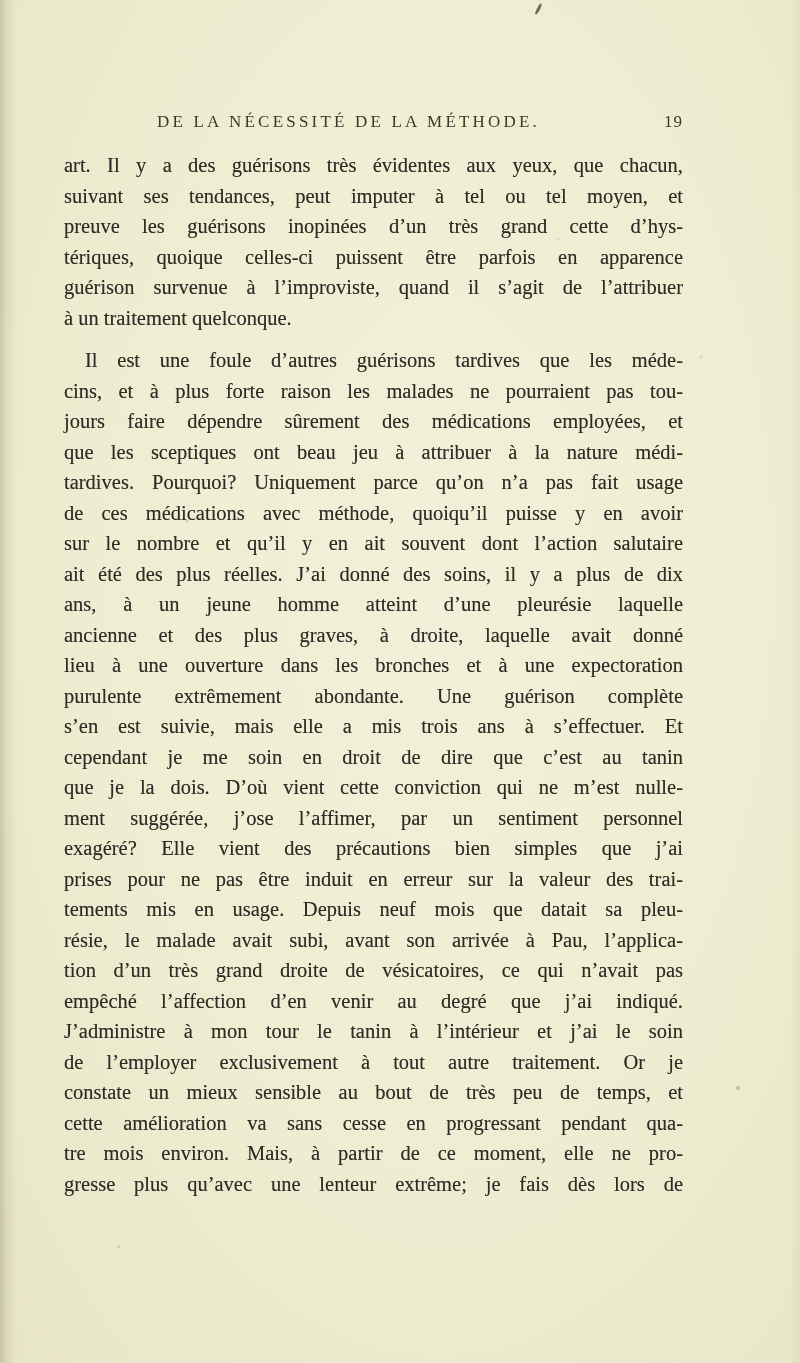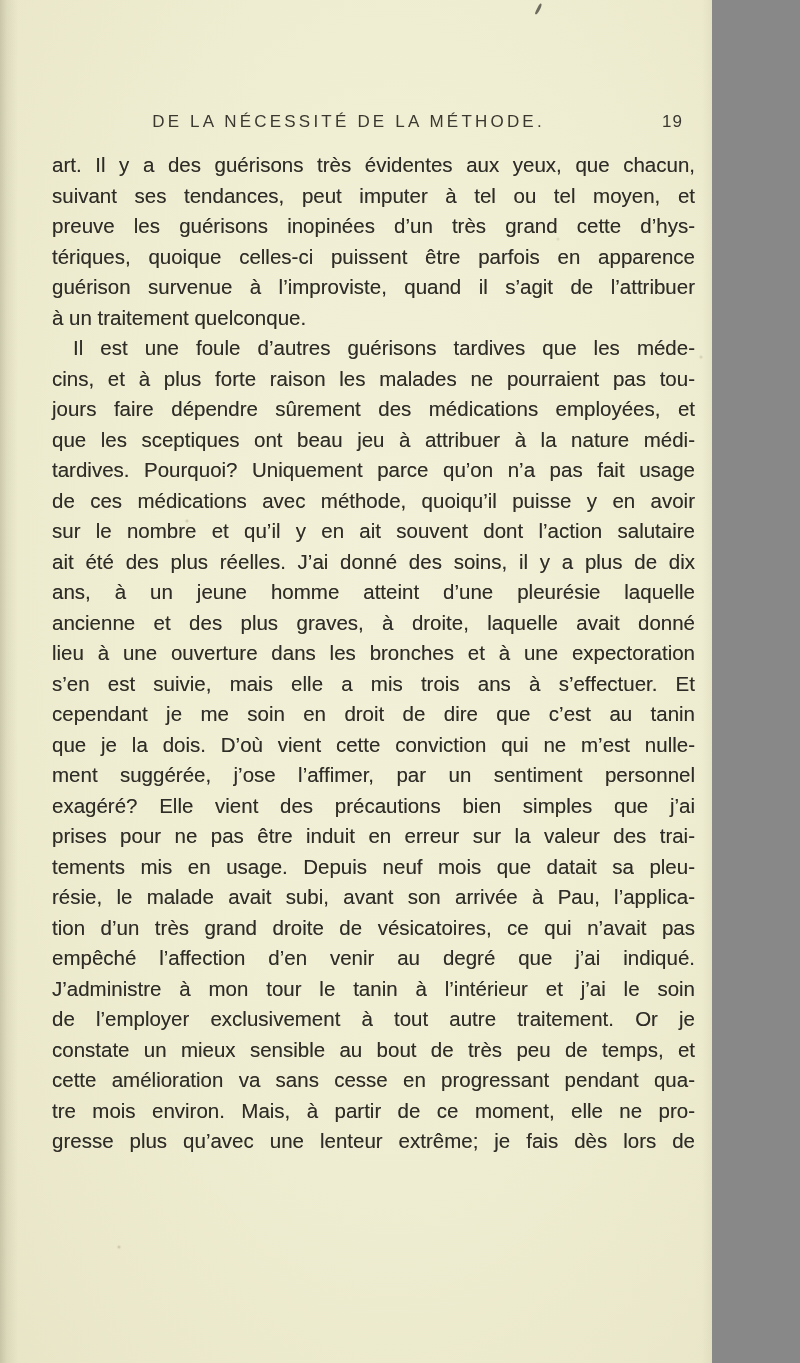--- a/index.html
+++ b/index.html
@@ -1,23 +1,23 @@
 <!DOCTYPE html>
 <html lang="fr"><head>
 <meta charset="utf-8">
 <style>
   html, body { margin: 0; padding: 0; background: #888; }
   .page {
     position: relative;
-    width: 712px;
+    width: 800px;
     height: 1363px;
     overflow: hidden;
     background:
       radial-gradient(ellipse at 55% 42%, #f2f0d8 0%, #efedd1 55%, #e8e5c7 100%);
-    font-family: Liberation Sans, sans-serif;
+    font-family: Liberation Serif, serif;
   }
   
   .page::before {
     content: "";
     position: absolute;
     inset: 0;
     pointer-events: none;
     background:
       linear-gradient(to right,
         rgba(108,103,74,0.26) 0px,
@@ -71,21 +71,21 @@
   .page-number {
     position: absolute;
     right: 12px; top: 0;
     letter-spacing: 1px;
   }
   .body-text {
     font-size: 20.5px;
     line-height: 30.5px;
     text-shadow: 0 0 0.6px rgba(46,44,38,0.45);
   }
-  .paragraph { margin: 0; }
+  .paragraph { margin: 12px; }
   .line {
     text-align: justify;
     text-align-last: justify;
     hyphens: none;
   }
   .line.no-justify { text-align-last: left; }
   .line.indent { text-indent: 21px; }
 </style>
 </head>
 <body>
@@ -114,20 +114,21 @@
           <div class="line">cins, et à plus forte raison les malades ne pourraient pas tou-</div>
           <div class="line">jours faire dépendre sûrement des médications employées, et</div>
           <div class="line">que les sceptiques ont beau jeu à attribuer à la nature médi-</div>
           <div class="line">tardives. Pourquoi? Uniquement parce qu’on n’a pas fait usage</div>
           <div class="line">de ces médications avec méthode, quoiqu’il puisse y en avoir</div>
           <div class="line">sur le nombre et qu’il y en ait souvent dont l’action salutaire</div>
           <div class="line">ait été des plus réelles. J’ai donné des soins, il y a plus de dix</div>
           <div class="line">ans, à un jeune homme atteint d’une pleurésie laquelle</div>
           <div class="line">ancienne et des plus graves, à droite, laquelle avait donné</div>
           <div class="line">lieu à une ouverture dans les bronches et à une expectoration</div>
+          <div class="line">purulente extrêmement abondante. Une guérison complète</div>
           <div class="line">s’en est suivie, mais elle a mis trois ans à s’effectuer. Et</div>
           <div class="line">cependant je me soin en droit de dire que c’est au tanin</div>
           <div class="line">que je la dois. D’où vient cette conviction qui ne m’est nulle-</div>
           <div class="line">ment suggérée, j’ose l’affimer, par un sentiment personnel</div>
           <div class="line">exagéré? Elle vient des précautions bien simples que j’ai</div>
           <div class="line">prises pour ne pas être induit en erreur sur la valeur des trai-</div>
           <div class="line">tements mis en usage. Depuis neuf mois que datait sa pleu-</div>
           <div class="line">résie, le malade avait subi, avant son arrivée à Pau, l’applica-</div>
           <div class="line">tion d’un très grand droite de vésicatoires, ce qui n’avait pas</div>
           <div class="line">empêché l’affection d’en venir au degré que j’ai indiqué.</div>

